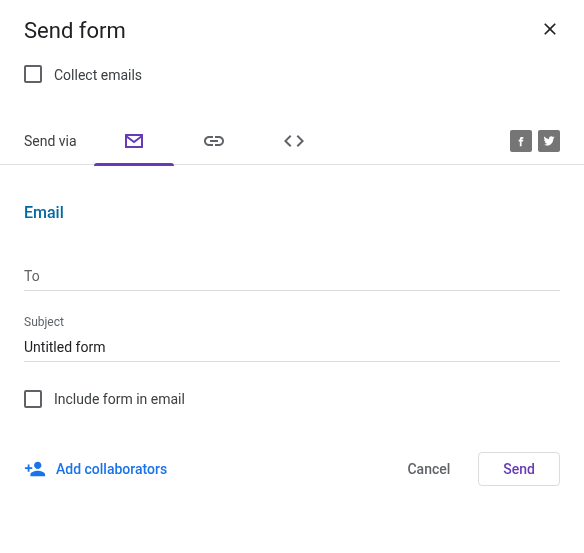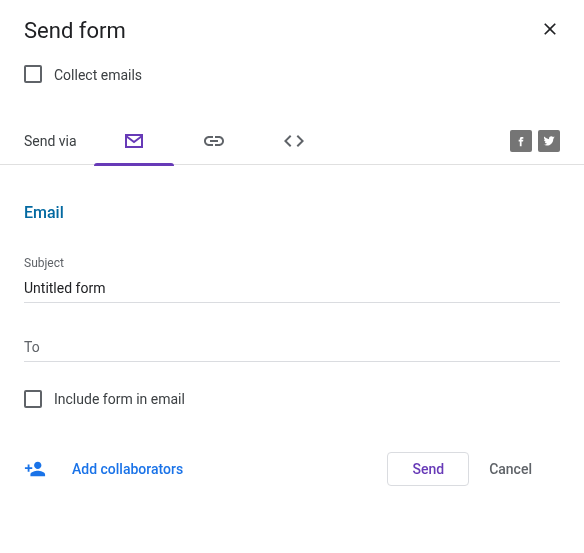--- a/index.html
+++ b/index.html
@@ -97,21 +97,21 @@
   gap: 12px;
   margin-top: 28px;
 }
 .include-label { font-size: 14px; color: #3c4043; }
 .footer {
   display: flex;
   align-items: center;
   margin-top: 44px;
 }
 .add-collab {
-  display: flex; align-items: center; gap: 26px;
+  display: flex; align-items: center; gap: 10px;
   color: #1a73e8;
   font-size: 14px; font-weight: 500;
   cursor: pointer;
 }
 .btn {
   font-size: 14px; font-weight: 500;
   padding: 8px 20px;
   border-radius: 4px;
   cursor: pointer;
   border: none;
@@ -173,40 +173,40 @@
       <div class="social-btn">
         <svg width="14" height="14" viewBox="0 0 24 24">
             <path fill="currentColor" d="M22 5.8c-.7.3-1.5.5-2.3.6.8-.5 1.5-1.3 1.8-2.3-.8.5-1.7.8-2.6 1-1.5-1.6-4-1.7-5.6-.2-1 1-1.5 2.5-1.1 3.9-3.3-.2-6.3-1.7-8.2-4.4-1.1 1.9-.5 4.3 1.3 5.5-.7 0-1.3-.2-1.9-.5 0 2 1.4 3.7 3.3 4.1-.6.2-1.2.2-1.9.1.5 1.7 2.1 2.9 3.9 2.9-1.7 1.3-3.9 2-6 1.7 7.2 4.6 16.6-.5 16.6-9.7 0-.1 0-.3 0-.4.8-.6 1.5-1.3 2-2.1z"></path>
           </svg>
       </div>
     </div>
   </div>
 
   <div class="section-title">Email</div>
 
+  <div class="field to-field">
+    <input class="field-input" placeholder="To" style="">
+  </div>
+
   <div class="field">
     <span class="field-label">Subject</span>
     <input class="field-input" value="Untitled form" style="">
-  </div>
-
-  <div class="field to-field">
-    <input class="field-input" placeholder="To" style="">
   </div>
 
 
   <div class="include-row">
     <div class="checkbox"></div>
     <span class="include-label">Include form in email</span>
   </div>
 
   <div class="footer">
     <div class="add-collab">
       <svg width="22" height="22" viewBox="0 0 24 24">
           <path fill="currentColor" d="M15 12c2.21 0 4-1.79 4-4s-1.79-4-4-4-4 1.79-4 4 1.79 4 4 4zm-9-2V7H4v3H1v2h3v3h2v-3h3v-2H6zm9 4c-2.67 0-8 1.34-8 4v2h16v-2c0-2.66-5.33-4-8-4z"></path>
         </svg>
       <span>Add collaborators</span>
     </div>
     <div class="spacer"></div>
+    <button class="btn btn-cancel">Cancel</button>
     <button class="btn btn-send">Send</button>
-    <button class="btn btn-cancel">Cancel</button>
   </div>
 
 </div>
 
 </body></html>

